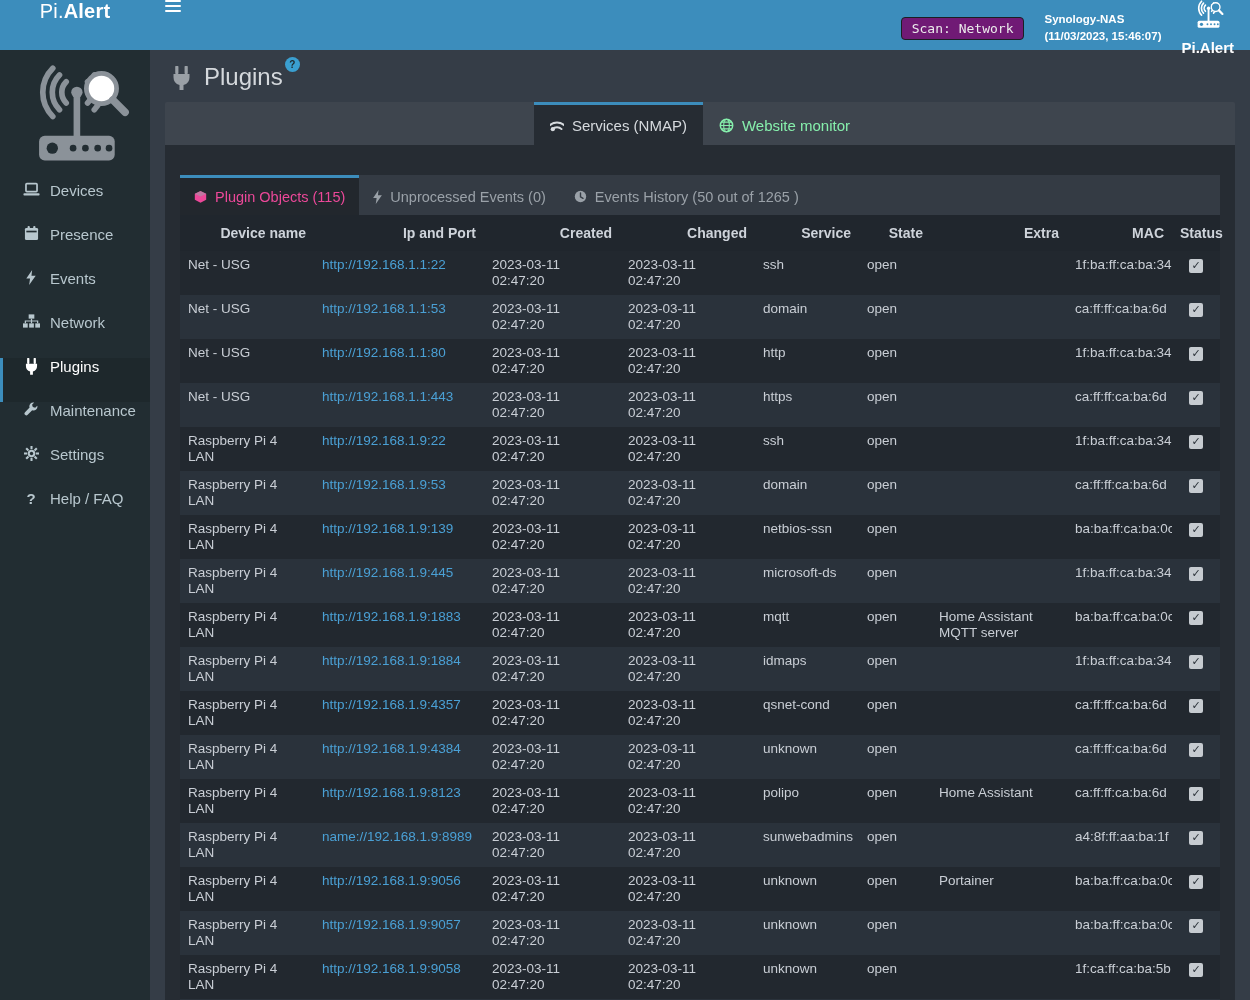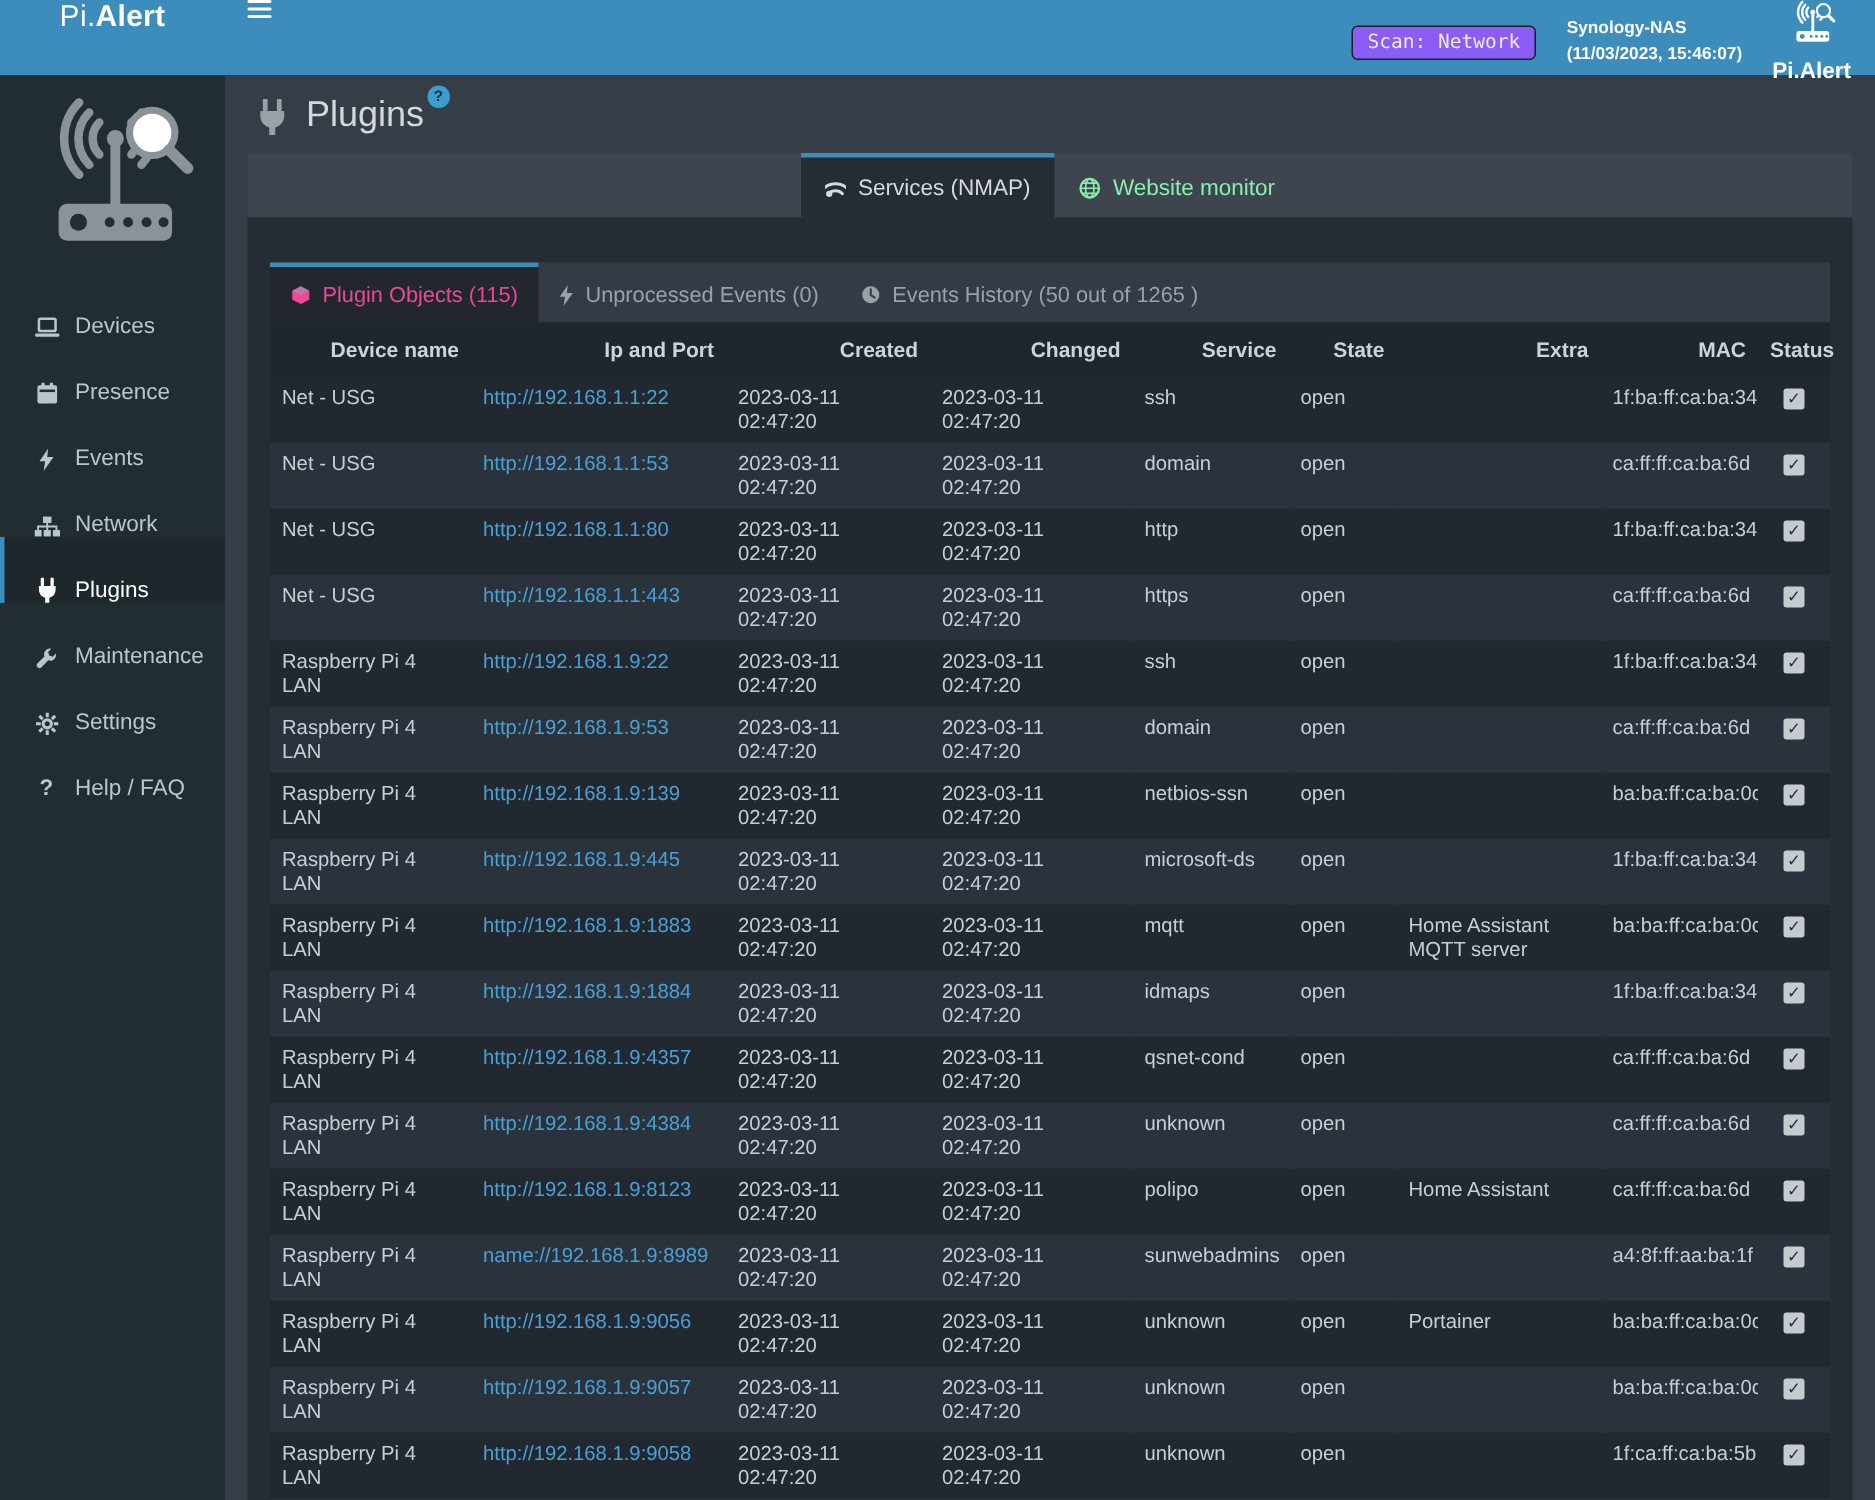--- a/index.html
+++ b/index.html
@@ -10,29 +10,29 @@
     font-family:"Liberation Sans", sans-serif;
     -webkit-font-smoothing:antialiased;
   }
   
   .topbar { position:fixed; top:0; left:0; width:1250px; height:50px; background:#3c8dbc; display:flex; align-items:flex-start; z-index:20; }
   .brand { width:150px; display:flex; align-items:center; justify-content:center; color:#fff; font-size:20px; letter-spacing:.2px; cursor:pointer; }
   .brand b { font-weight:700; }
   .hamburger { width:46px; display:flex; align-items:center; justify-content:center; flex-direction:column; gap:3px; cursor:pointer; }
   .hamburger i { display:block; width:16px; height:2px; background:#fff; border-radius:1px; }
   .topbar-right { margin-left:auto; display:flex; align-items:center; gap:20px; padding-right:16px; }
-  .scan-badge { font-family:"DejaVu Sans Mono", monospace; font-size:13px; color:#ececec; background:#8b5cf6; border:1px solid #1a1f23; border-radius:4px; padding:3px 10px; }
+  .scan-badge { font-family:"DejaVu Sans Mono", monospace; font-size:13px; color:#ececec; background:#701a75; border:1px solid #1a1f23; border-radius:4px; padding:3px 10px; }
   .nas-info { color:#fff; font-size:11.5px; font-weight:700; line-height:1.5; text-align:left; }
   .app-id { display:flex; align-items:center; gap:9px; color:#fff;flex-direction:column; }
   .app-id .appname { font-size:15px; font-weight:700; }
   
   .sidebar { position:fixed; top:50px; left:0; width:150px; height:950px; background:#222d32; z-index:10; }
   .logo-wrap { padding:14px 0 6px; display:flex; justify-content:center; color:#8b9299; }
   .menu { margin-top:8px; }
-  .menu a { display:flex; align-items:flex-end; height:44px; padding-left:17px; color:#b8c7ce; text-decoration:none; font-size:15px; border-left:3px solid transparent; cursor:pointer; }
+  .menu a { display:flex; align-items:flex-start; height:44px; padding-left:17px; color:#b8c7ce; text-decoration:none; font-size:15px; border-left:3px solid transparent; cursor:pointer; }
   .menu a .mi { width:22px; display:flex; justify-content:center; align-items:center; margin-right:8px; flex:0 0 22px; }
   .menu a.active { background:#1e282c; color:#fff; border-left-color:#3c8dbc; }
   .qmark { font-size:15px; font-weight:700; }
   
   .content { position:absolute; left:150px; top:50px; width:1100px; height:950px; background:#353d47; overflow:hidden; }
   .page-header { padding:13px 15px 12px 22px; display:flex; align-items:flex-start; color:#9aa0a6; }
   .page-header h1 { font-size:24px; font-weight:400; margin:2px 0 0 13px; color:#d4d8dc; line-height:1; }
   .help-badge { display:inline-flex; align-items:center; justify-content:center; width:15px; height:15px; border-radius:50%; background:#3a9fd0; color:#1e282c; font-size:10px; font-weight:700; vertical-align:top; margin-left:2px; position:relative; top:-6px; cursor:pointer; }
   .box { margin:0 15px; }
   .outer-tabs { display:flex; background:#3e454e; border-radius:2px 2px 0 0;justify-content:center; }

